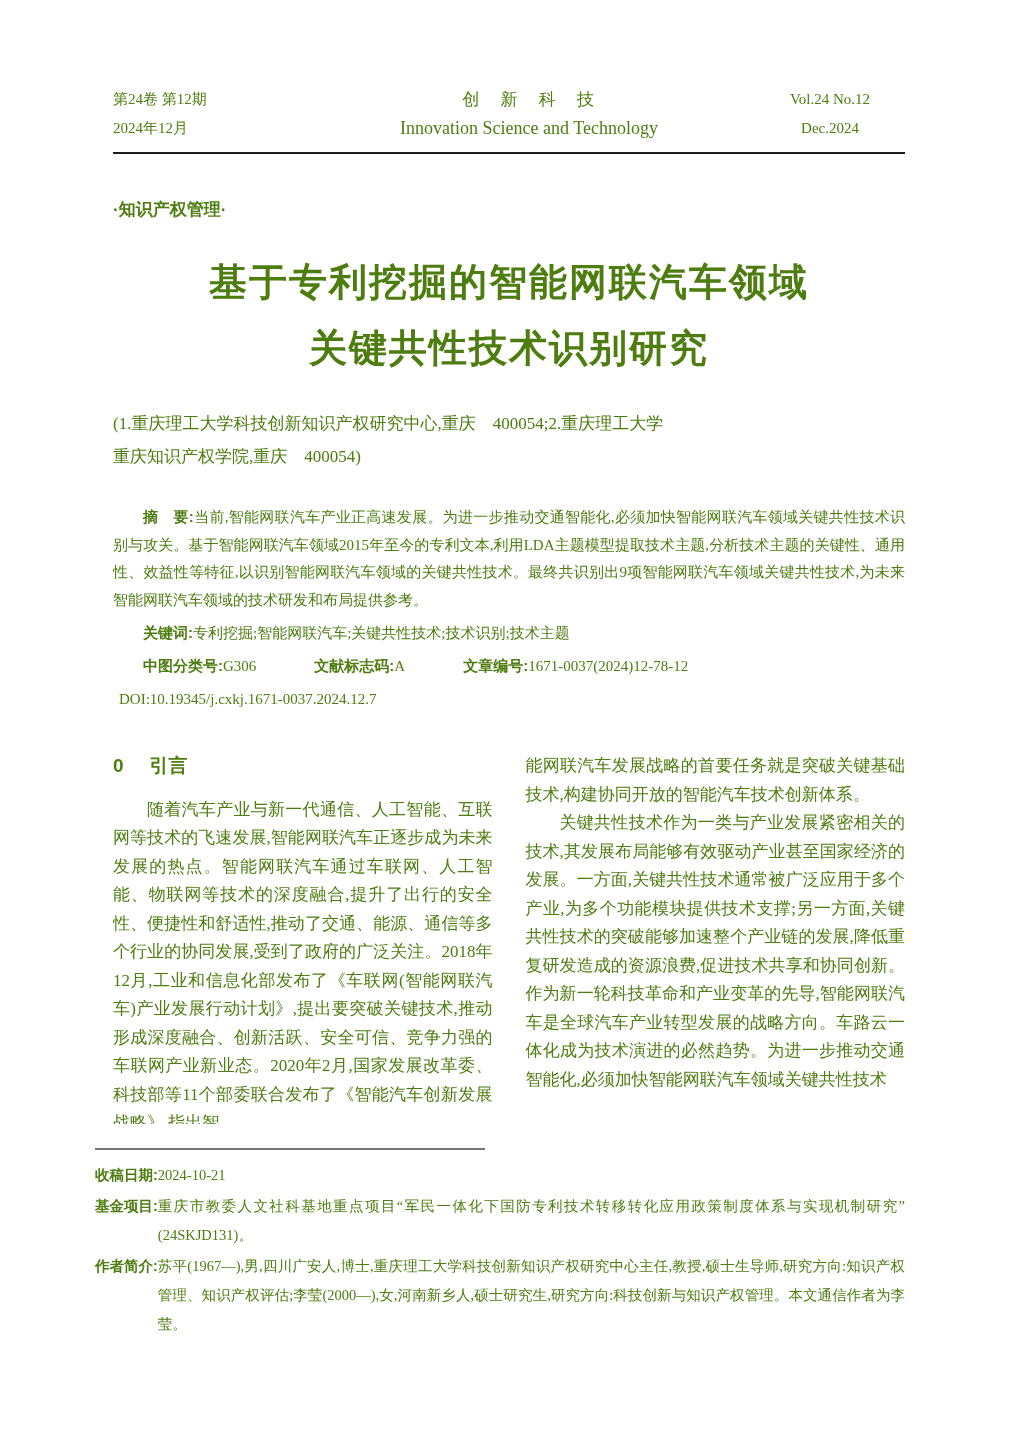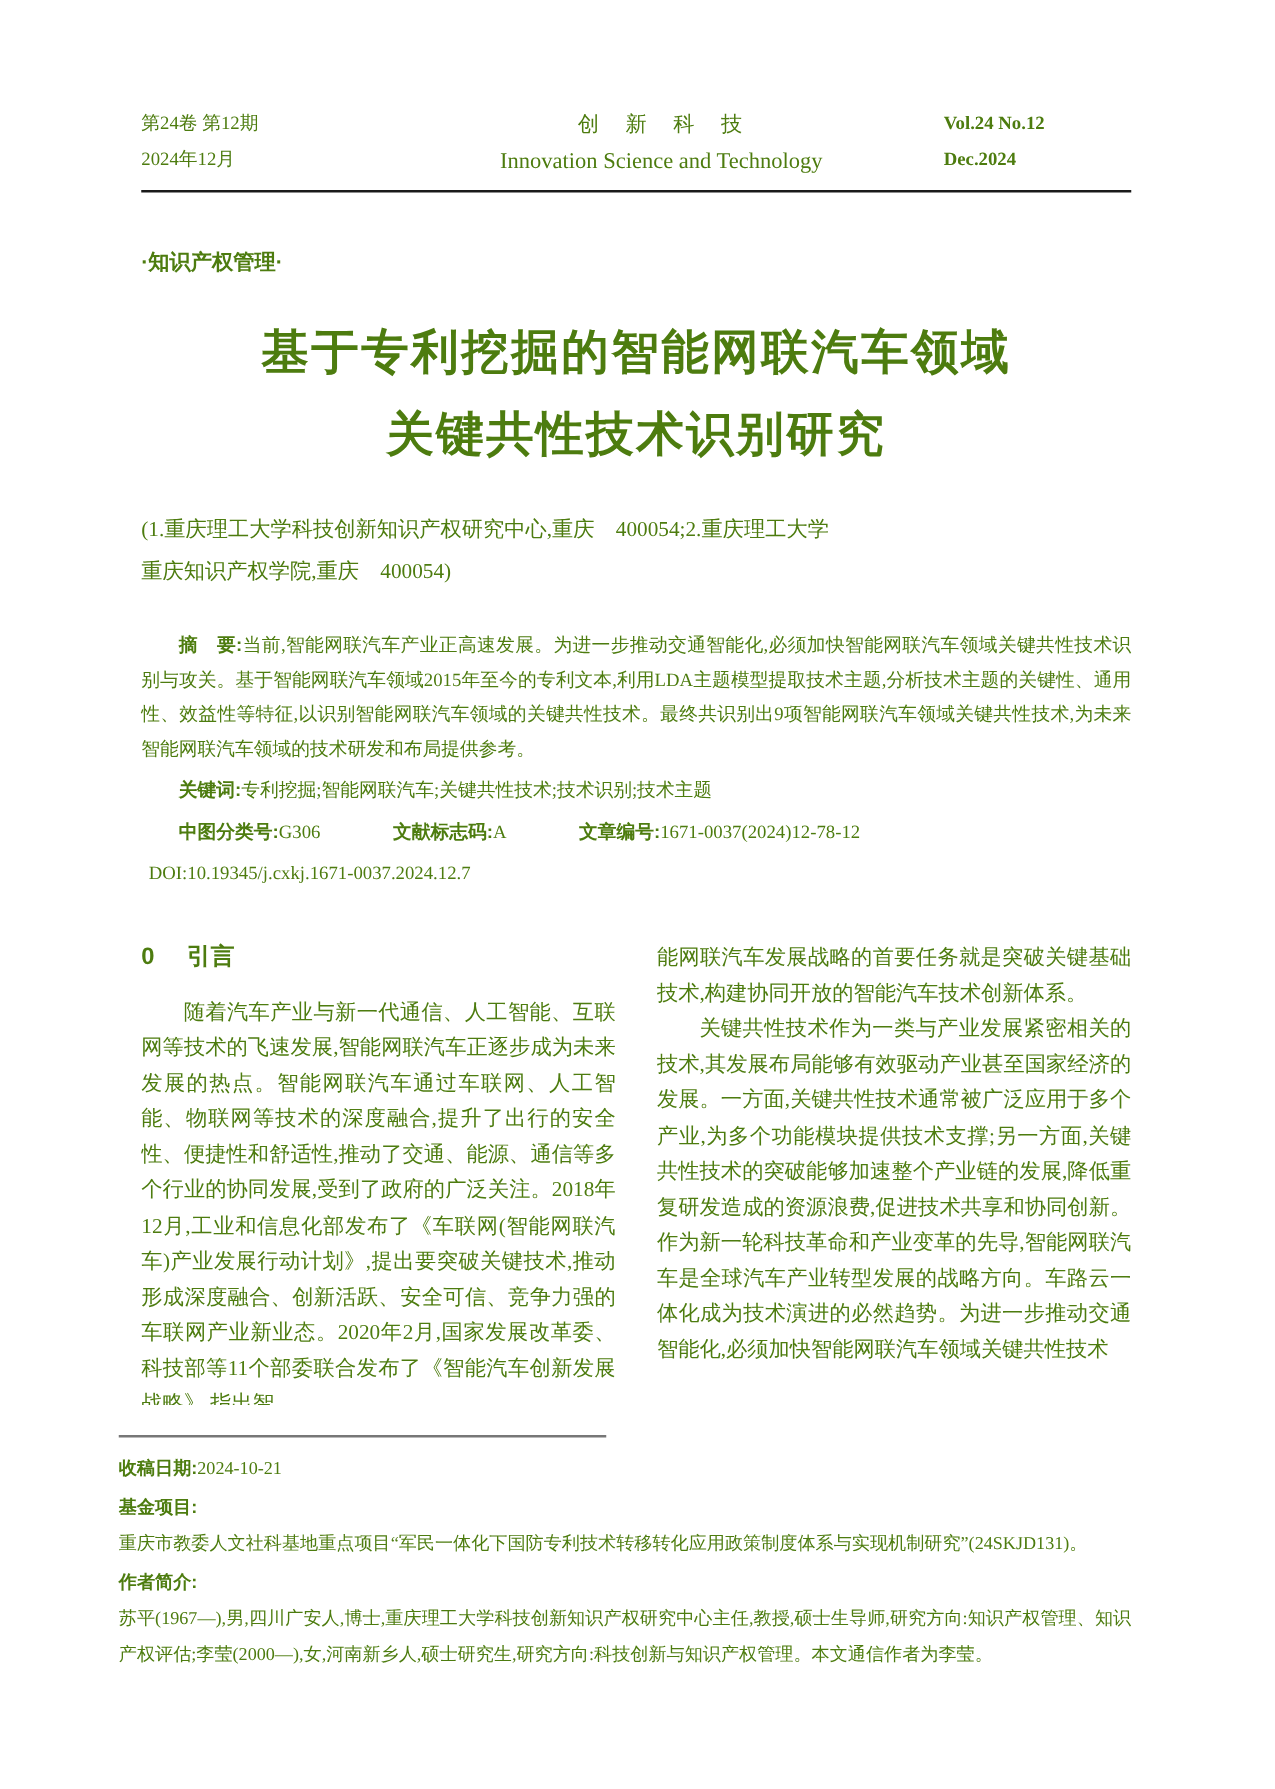--- a/index.html
+++ b/index.html
@@ -21,21 +21,21 @@
   .journal-header {
     display: flex;
     justify-content: space-between;
     align-items: flex-end;
     border-bottom: 2px solid #1a1a1a;
     padding-bottom: 9px;
     font-size: 15px;
     line-height: 29px;
   }
   .hdr-left  { width: 190px; text-align: left; }
-  .hdr-right { width: 150px; text-align: left; font-weight: bold; }
+  .hdr-right { width: 150px; text-align: center; }
   .hdr-center { flex: 1; text-align: center; }
   .jtitle-cn { font-size: 17px; word-spacing: 13px; letter-spacing: 2px; }
   .jtitle-en { font-size: 18px; }
 
   
   .section-label {
     margin-top: 44px;
     font-size: 17px;
   }
 
@@ -112,21 +112,21 @@
     background: #ffffff;
     font-size: 14.5px;
   }
   .fn-rule {
     width: 390px;
     height: 0;
     border-top: 2px solid #777;
     margin-bottom: 11px;
   }
   .fn-line { line-height: 29px; }
-  .fn-row { display: flex; margin-top: 2px; line-height: 29px; flex-direction: column; }
+  .fn-row { display: flex; margin-top: 2px; line-height: 29px; }
   .fn-row .fn-label { white-space: nowrap; }
   .fn-text { flex: 1; text-align: justify; }
 </style>
 </head>
 <body>
 
 <div class="page">
 
   <header class="journal-header">
     <div class="hdr-left">

